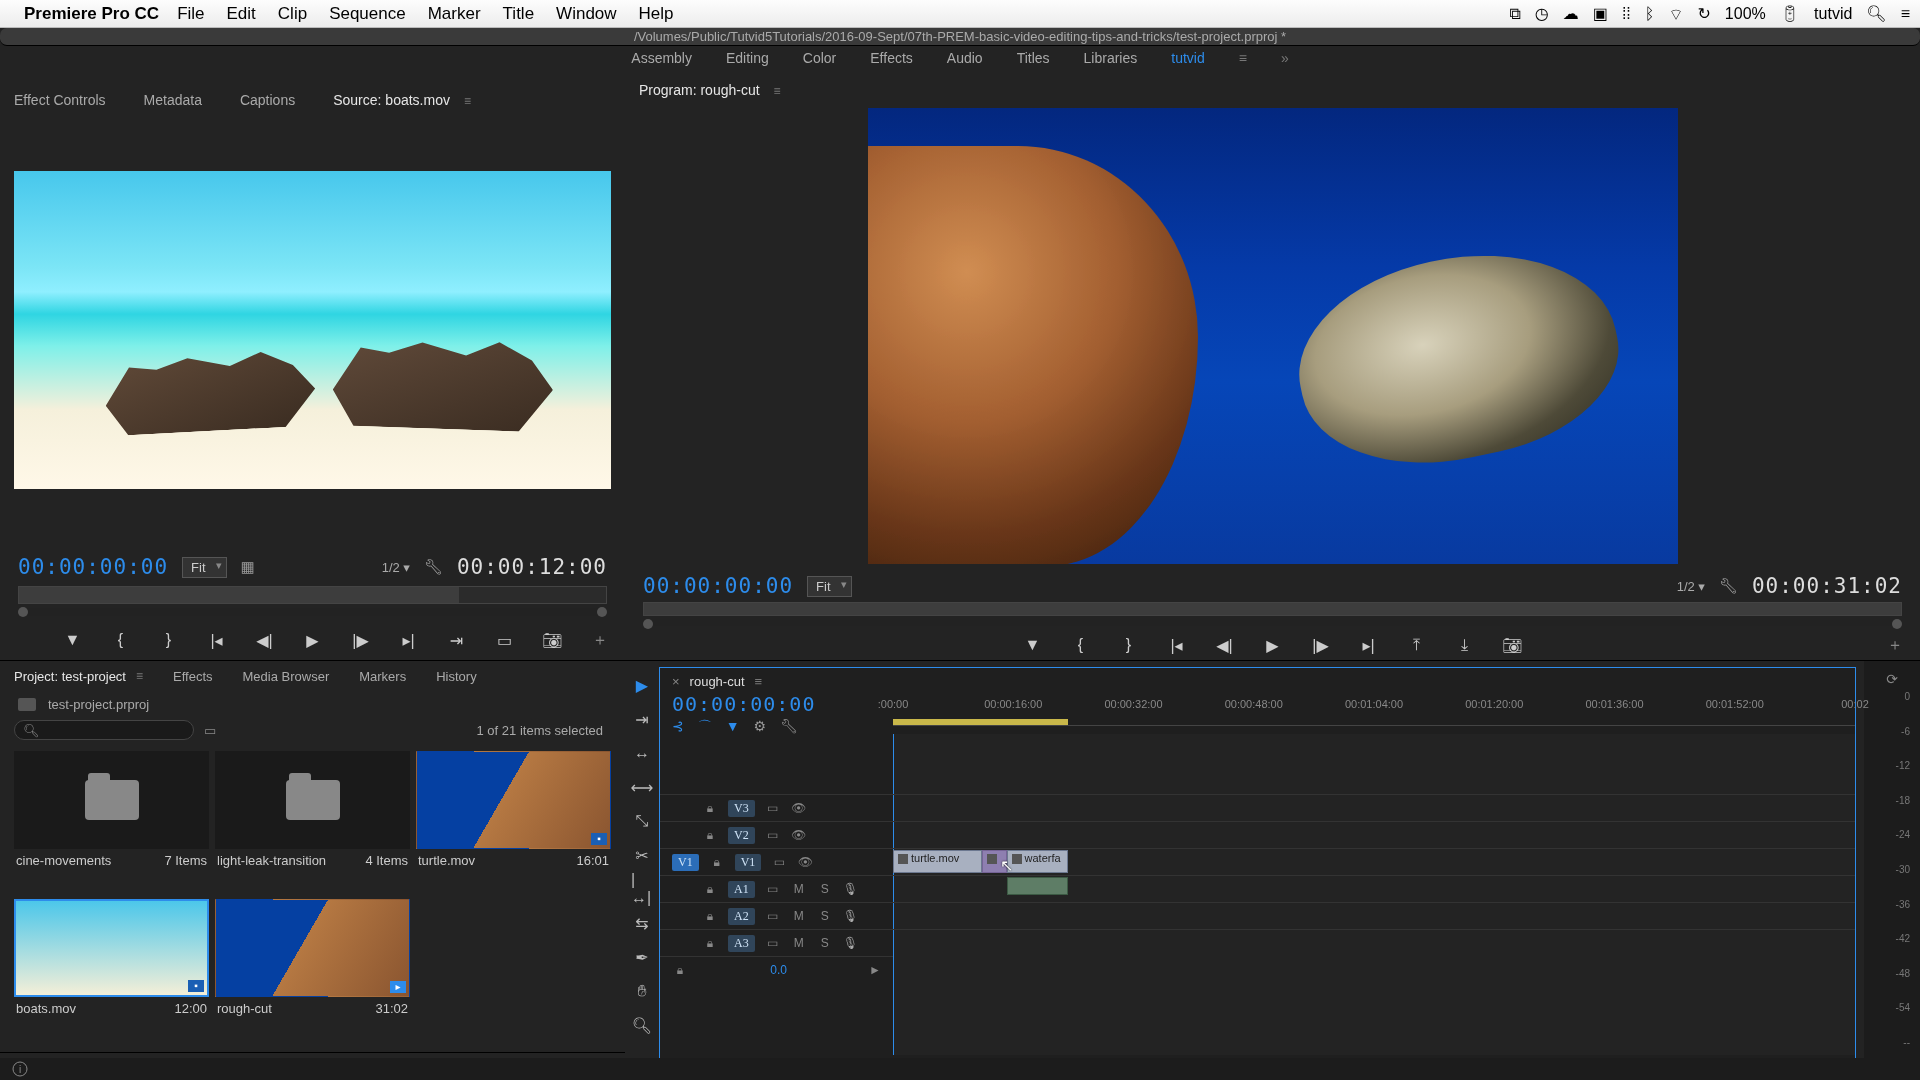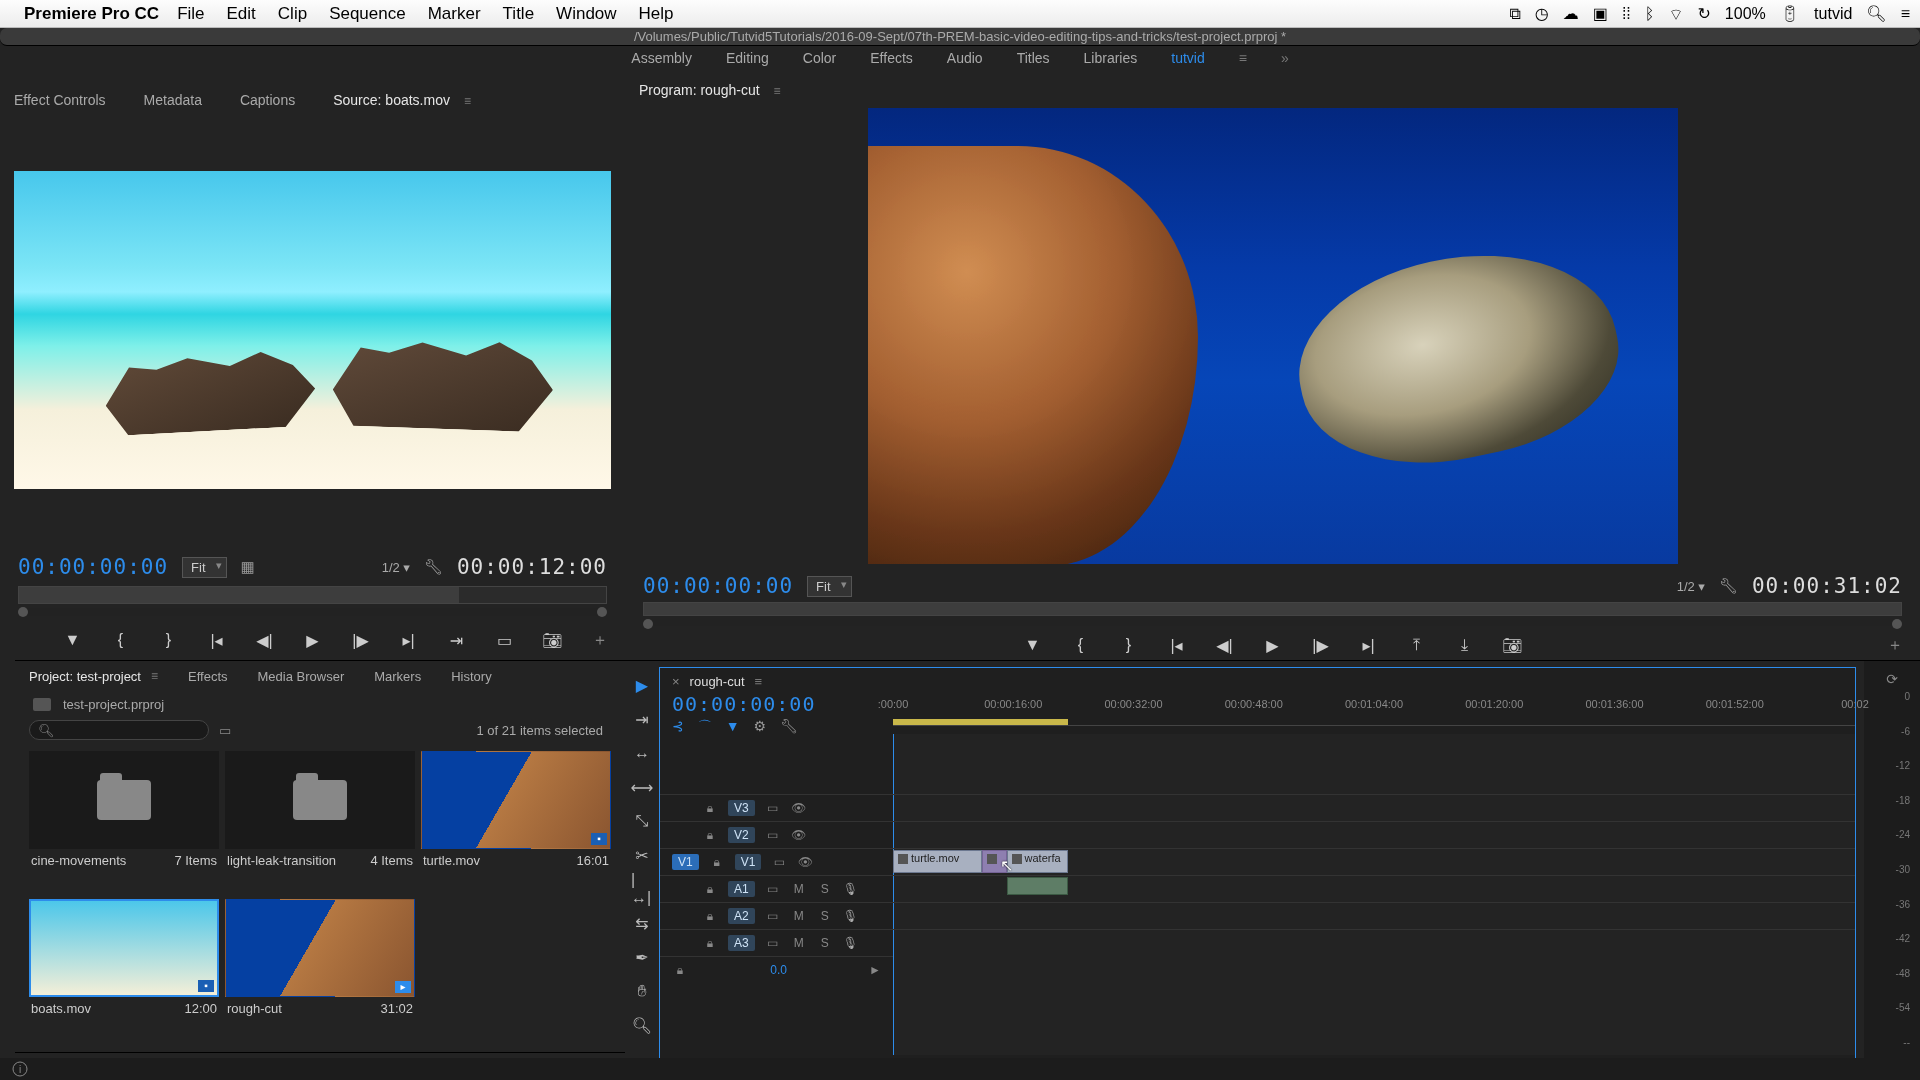--- a/index.html
+++ b/index.html
@@ -45,21 +45,21 @@
 .ruler { height:18px; margin:4px 18px 0; background:#2b2b2b; position:relative; border:1px solid #444; }
 .ruler .range { position:absolute; left:0; top:0; height:100%; background:#3d3d3d; }
 .scrollhandle { height:8px; margin:4px 18px; background:#222; position:relative; }
 .scrollhandle::before,.scrollhandle::after { content:""; position:absolute; width:10px; height:10px; border-radius:50%; background:#555; top:-1px; }
 .scrollhandle::before { left:0; } .scrollhandle::after { right:0; }
 .transport { height:40px; display:flex; align-items:center; justify-content:center; gap:26px; color:#ccc; font-size:16px; }
 .transport .iconbtn { width:22px; text-align:center; cursor:pointer; }
 .transport .plus { position:absolute; right:14px; color:#888; }
 .monitor-wrap { position:relative; }
 
-.proj { display:flex; flex-direction:column; height:100%; border-top:1px solid #000;margin-left:15px; }
+.proj { display:flex; flex-direction:column; height:100%; border-top:1px solid #000; }
 .proj-tabs { height:30px; display:flex; align-items:center; gap:30px; padding:0 14px; font-size:13px; color:#aaa; }
 .proj-tabs .tab.active { color:#e6e6e6; }
 .proj-sub { height:26px; display:flex; align-items:center; padding:0 18px; color:#aaa; font-size:13px; gap:12px; }
 .proj-sub .foldericon { width:18px; height:13px; background:#555; border-radius:2px; }
 .proj-search { height:26px; display:flex; align-items:center; padding:0 14px; gap:10px; font-size:13px; }
 .proj-search .sbox { width:180px; height:20px; background:#1a1a1a; border:1px solid #444; border-radius:10px; color:#888; padding:0 8px; display:flex; align-items:center; }
 .proj-search .sel { color:#aaa; margin-left:auto; margin-right:8px; }
 .bins { flex:1; padding:8px 14px; display:grid; grid-template-columns:repeat(3,1fr); grid-auto-rows:142px; gap:6px 6px; overflow:hidden; }
 .bin { display:flex; flex-direction:column; }
 .bin .th { height:98px; background:#1a1a1a; display:flex; align-items:center; justify-content:center; position:relative; border:1px solid transparent; }
@@ -87,21 +87,21 @@
 .tl-left .tools { display:flex; gap:14px; color:#2d8ceb; font-size:14px; margin-top:2px; }
 .tl-left .tools .g { color:#999; }
 .tl-right { flex:1; position:relative; }
 .ruler2 { height:32px; border-bottom:1px solid #444; position:relative; font-size:11px; color:#888; }
 .ruler2 .tick { position:absolute; top:4px; transform:translateX(-50%); }
 .ruler2 .wz { position:absolute; bottom:0; left:0; height:6px; background:#c9b84a; }
 .tl-body { flex:1; display:flex; position:relative; }
 .trk-labels { width:233px; }
 .trk { height:27px; display:flex; align-items:center; gap:10px; padding:0 12px; border-top:1px solid #333; font-size:12px; color:#aaa; }
 .trk .pad { width:20px; }
-.trk .nm { background:#30455a; color:#cfe3f6; padding:1px 6px; border-radius:2px; font-size:12px; min-width:26px; text-align:center; }
+.trk .nm { background:#30455a; color:#cfe3f6; padding:1px 6px; border-radius:2px; font-size:12px; min-width:26px; text-align:center;font-family:Liberation Serif, serif; }
 .trk .nm.src { background:#2b6db8; }
 .trk .eye,.trk .lock,.trk .m { width:16px; text-align:center; color:#888; }
 .trk.time { height:26px; color:#2d8ceb; font-family:monospace; justify-content:center; }
 .trk-area { flex:1; position:relative; background:#232323; }
 .videolane { position:absolute; left:0; right:0; height:27px; border-top:1px solid #333; }
 .clip { position:absolute; height:23px; top:2px; background:#b7a9cf; border:1px solid #756396; font-size:11px; color:#222; padding:1px 4px; overflow:hidden; white-space:nowrap; }
 .clip.v { background:#a8b0c0; border-color:#6c7890; }
 .clip.gap { background:#8e7fb0; }
 .clip .fx { display:inline-block; width:10px; height:10px; background:#555; margin-right:3px; vertical-align:middle; }
 .audiolane { position:absolute; left:0; right:0; height:22px; border-top:1px solid #333; }

